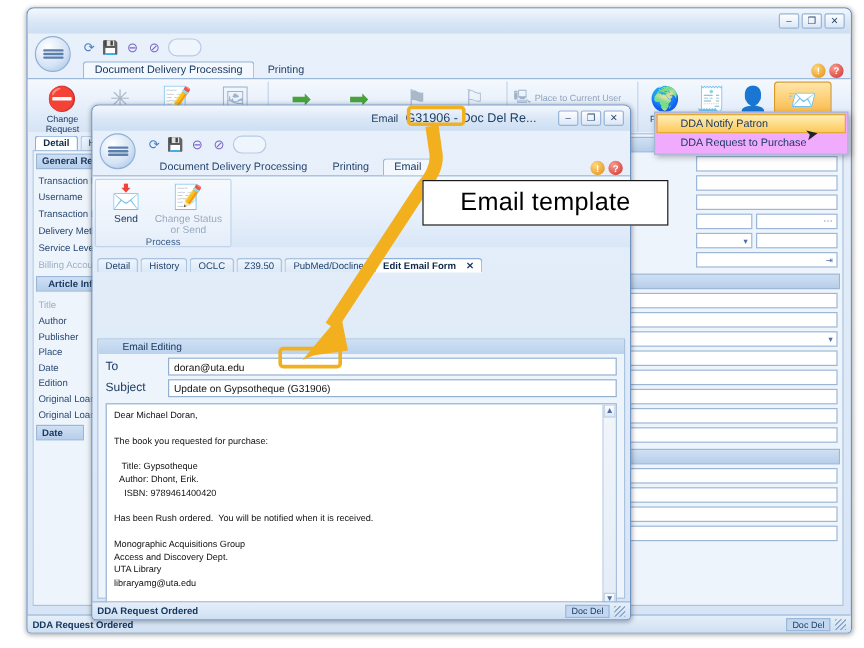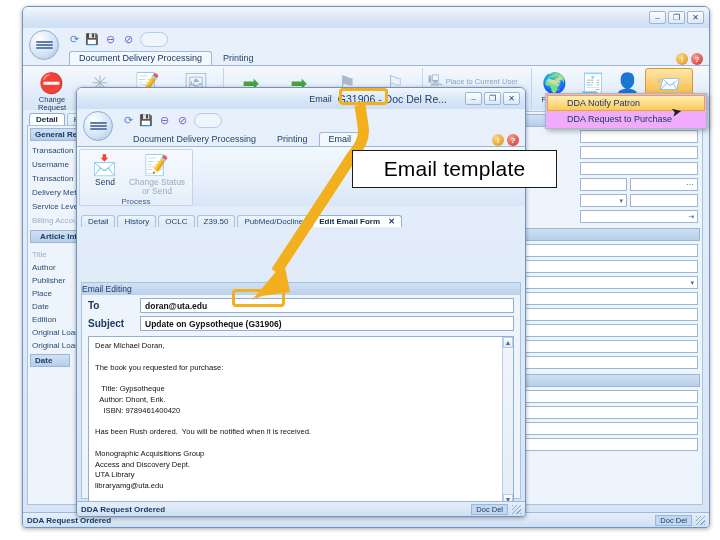--- a/index.html
+++ b/index.html
@@ -120,22 +120,22 @@
   
   .subtabs { display:flex; align-items:flex-end; gap:2px; padding-left:4px; height:14px; }
   .stab {
     font-size:8px; color:#22456f; padding:1px 6px; border:1px solid #a9c2de;
     border-bottom:none; border-radius:3px 3px 0 0;
     background: linear-gradient(#eef5fd,#dbe8f7);
   }
   .stab.active { background:#ffffff; border-color:#8fb0d8; color:#10294b; font-weight:bold; }
 
   .emailbox { background:#eef4fc; border:1px solid #a9c2de; }
-  .em-hdr { background: linear-gradient(#cfe0f4,#bad2ec); font-size:8.5px; color:#1b3a63; padding:1px 0; }
-  .em-row { display:flex; align-items:center; padding:3px 6px 0 6px;font-weight:bold; }
+  .em-hdr { background: linear-gradient(#cfe0f4,#bad2ec); font-size:8.5px; color:#1b3a63; padding:1px 20px; }
+  .em-row { display:flex; align-items:center; padding:3px 6px 0 6px; }
   .em-lab { width:52px; font-size:10px; color:#1b3a63; }
   .em-inp { flex:1; height:15px; border:1px solid #93b0d2; background:#fff;
             font-size:8.5px; color:#111; padding:1px 4px; display:flex; align-items:center; }
   .body-box {
     margin:5px 6px 6px 6px; border:1px solid #93b0d2; background:#fff;
     height:170px; position:relative; overflow:hidden;
   }
   .body-text {
     font-size:7.6px; color:#111; line-height:1.42; padding:4px 6px;
     white-space:pre-wrap; font-family:"Liberation Sans", sans-serif;

